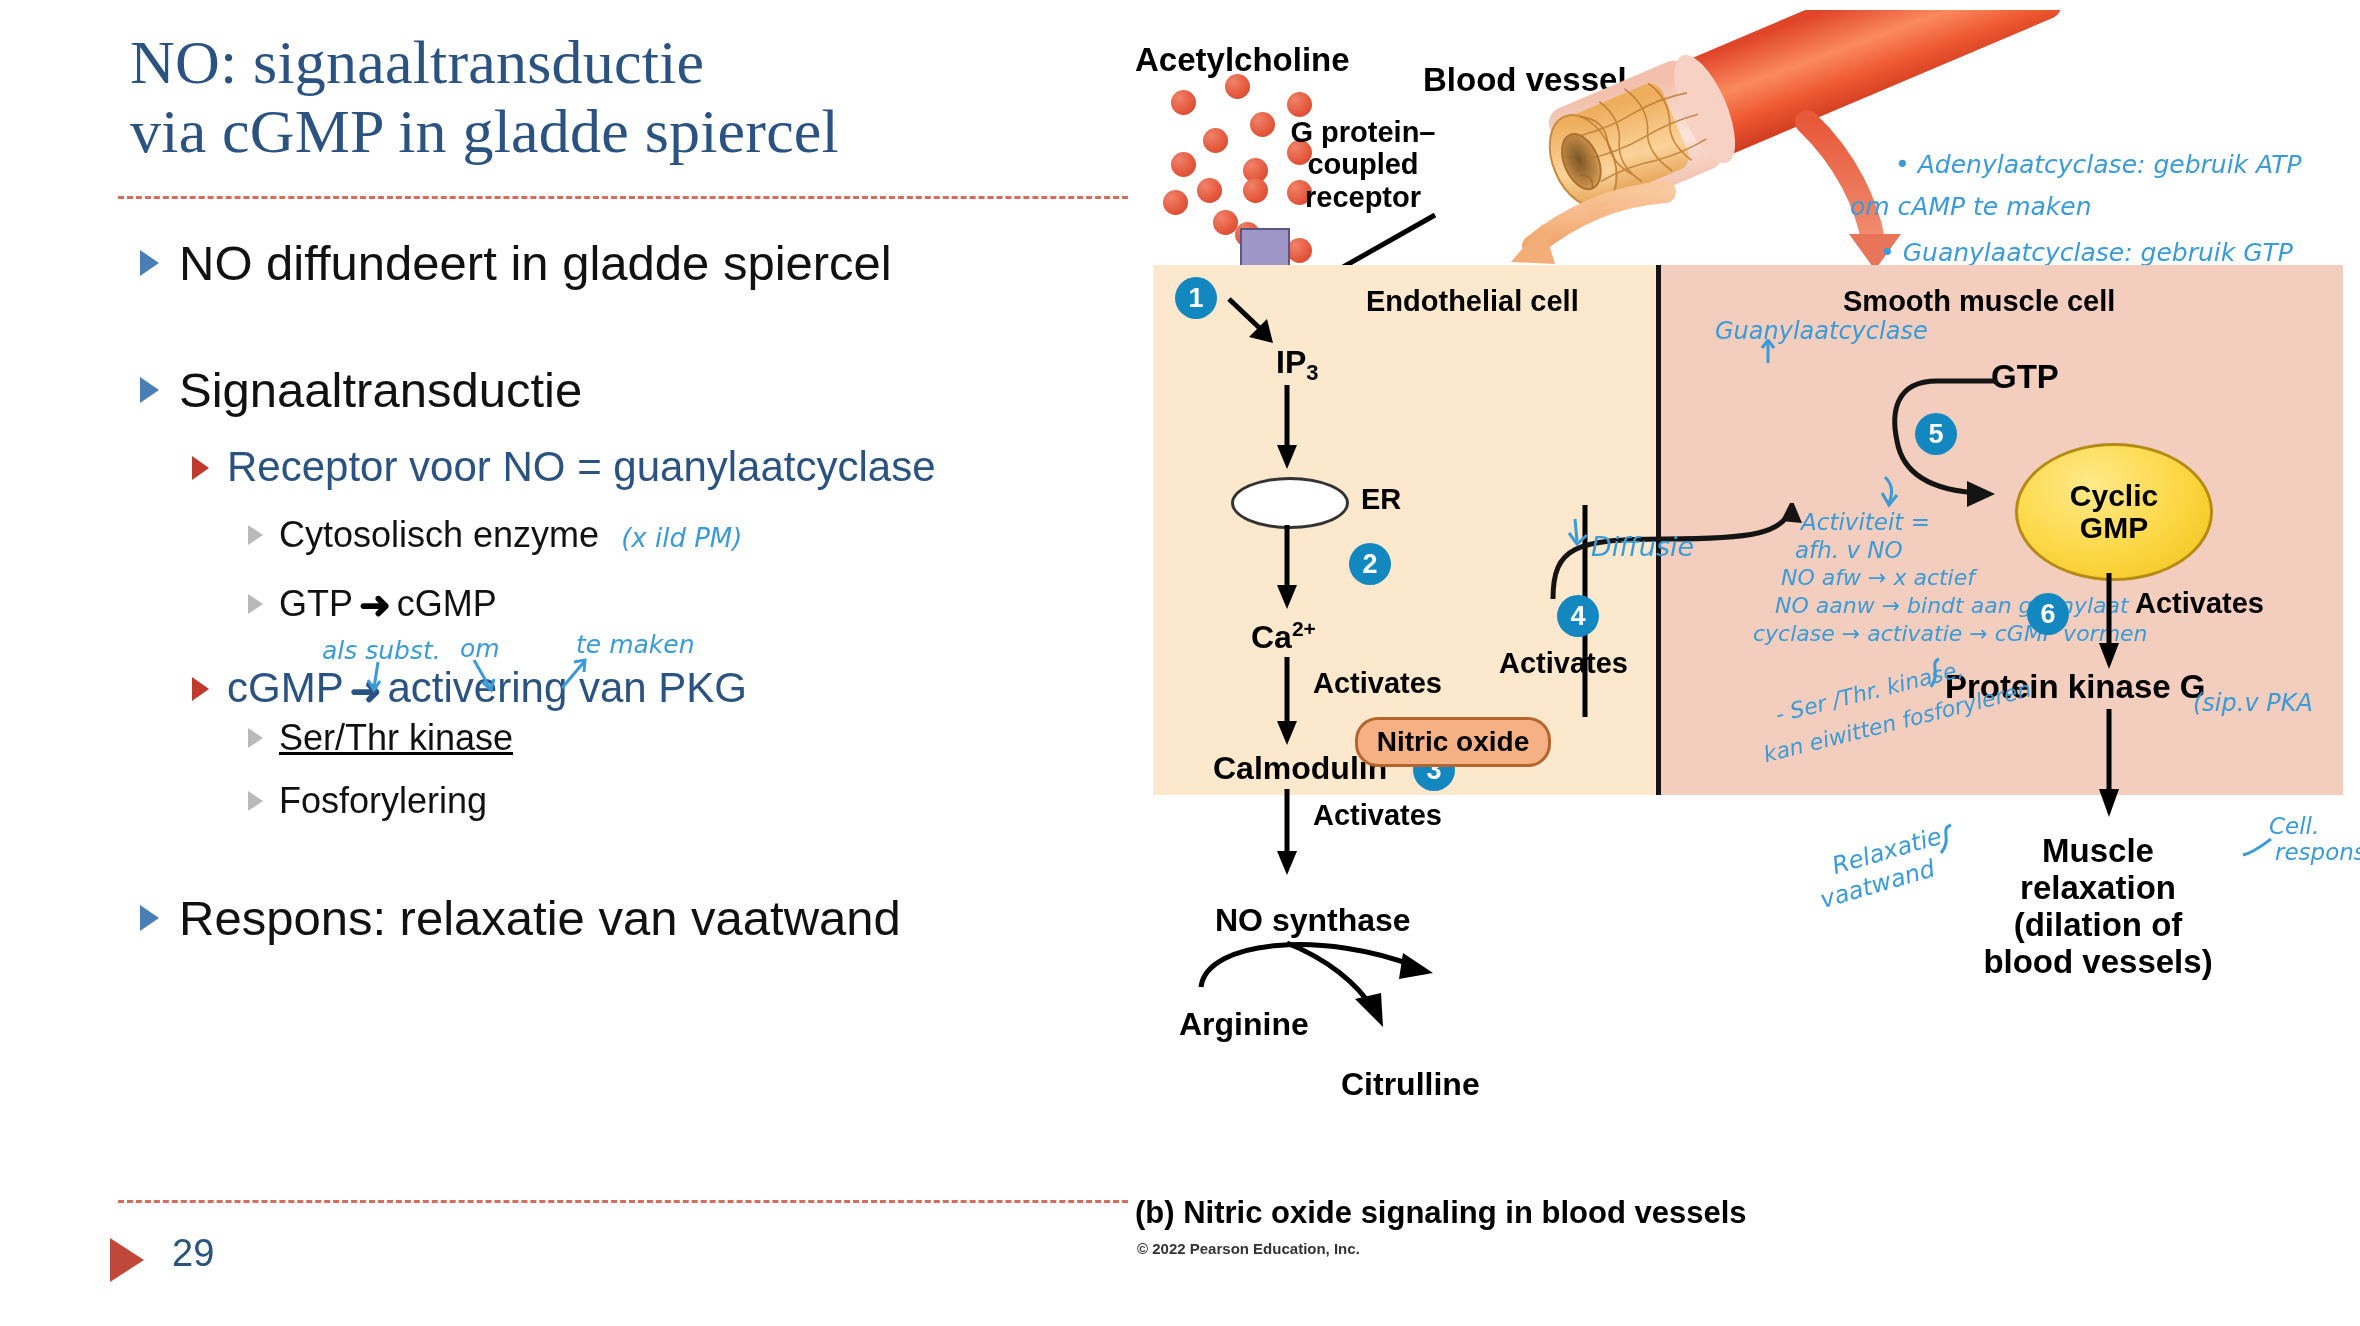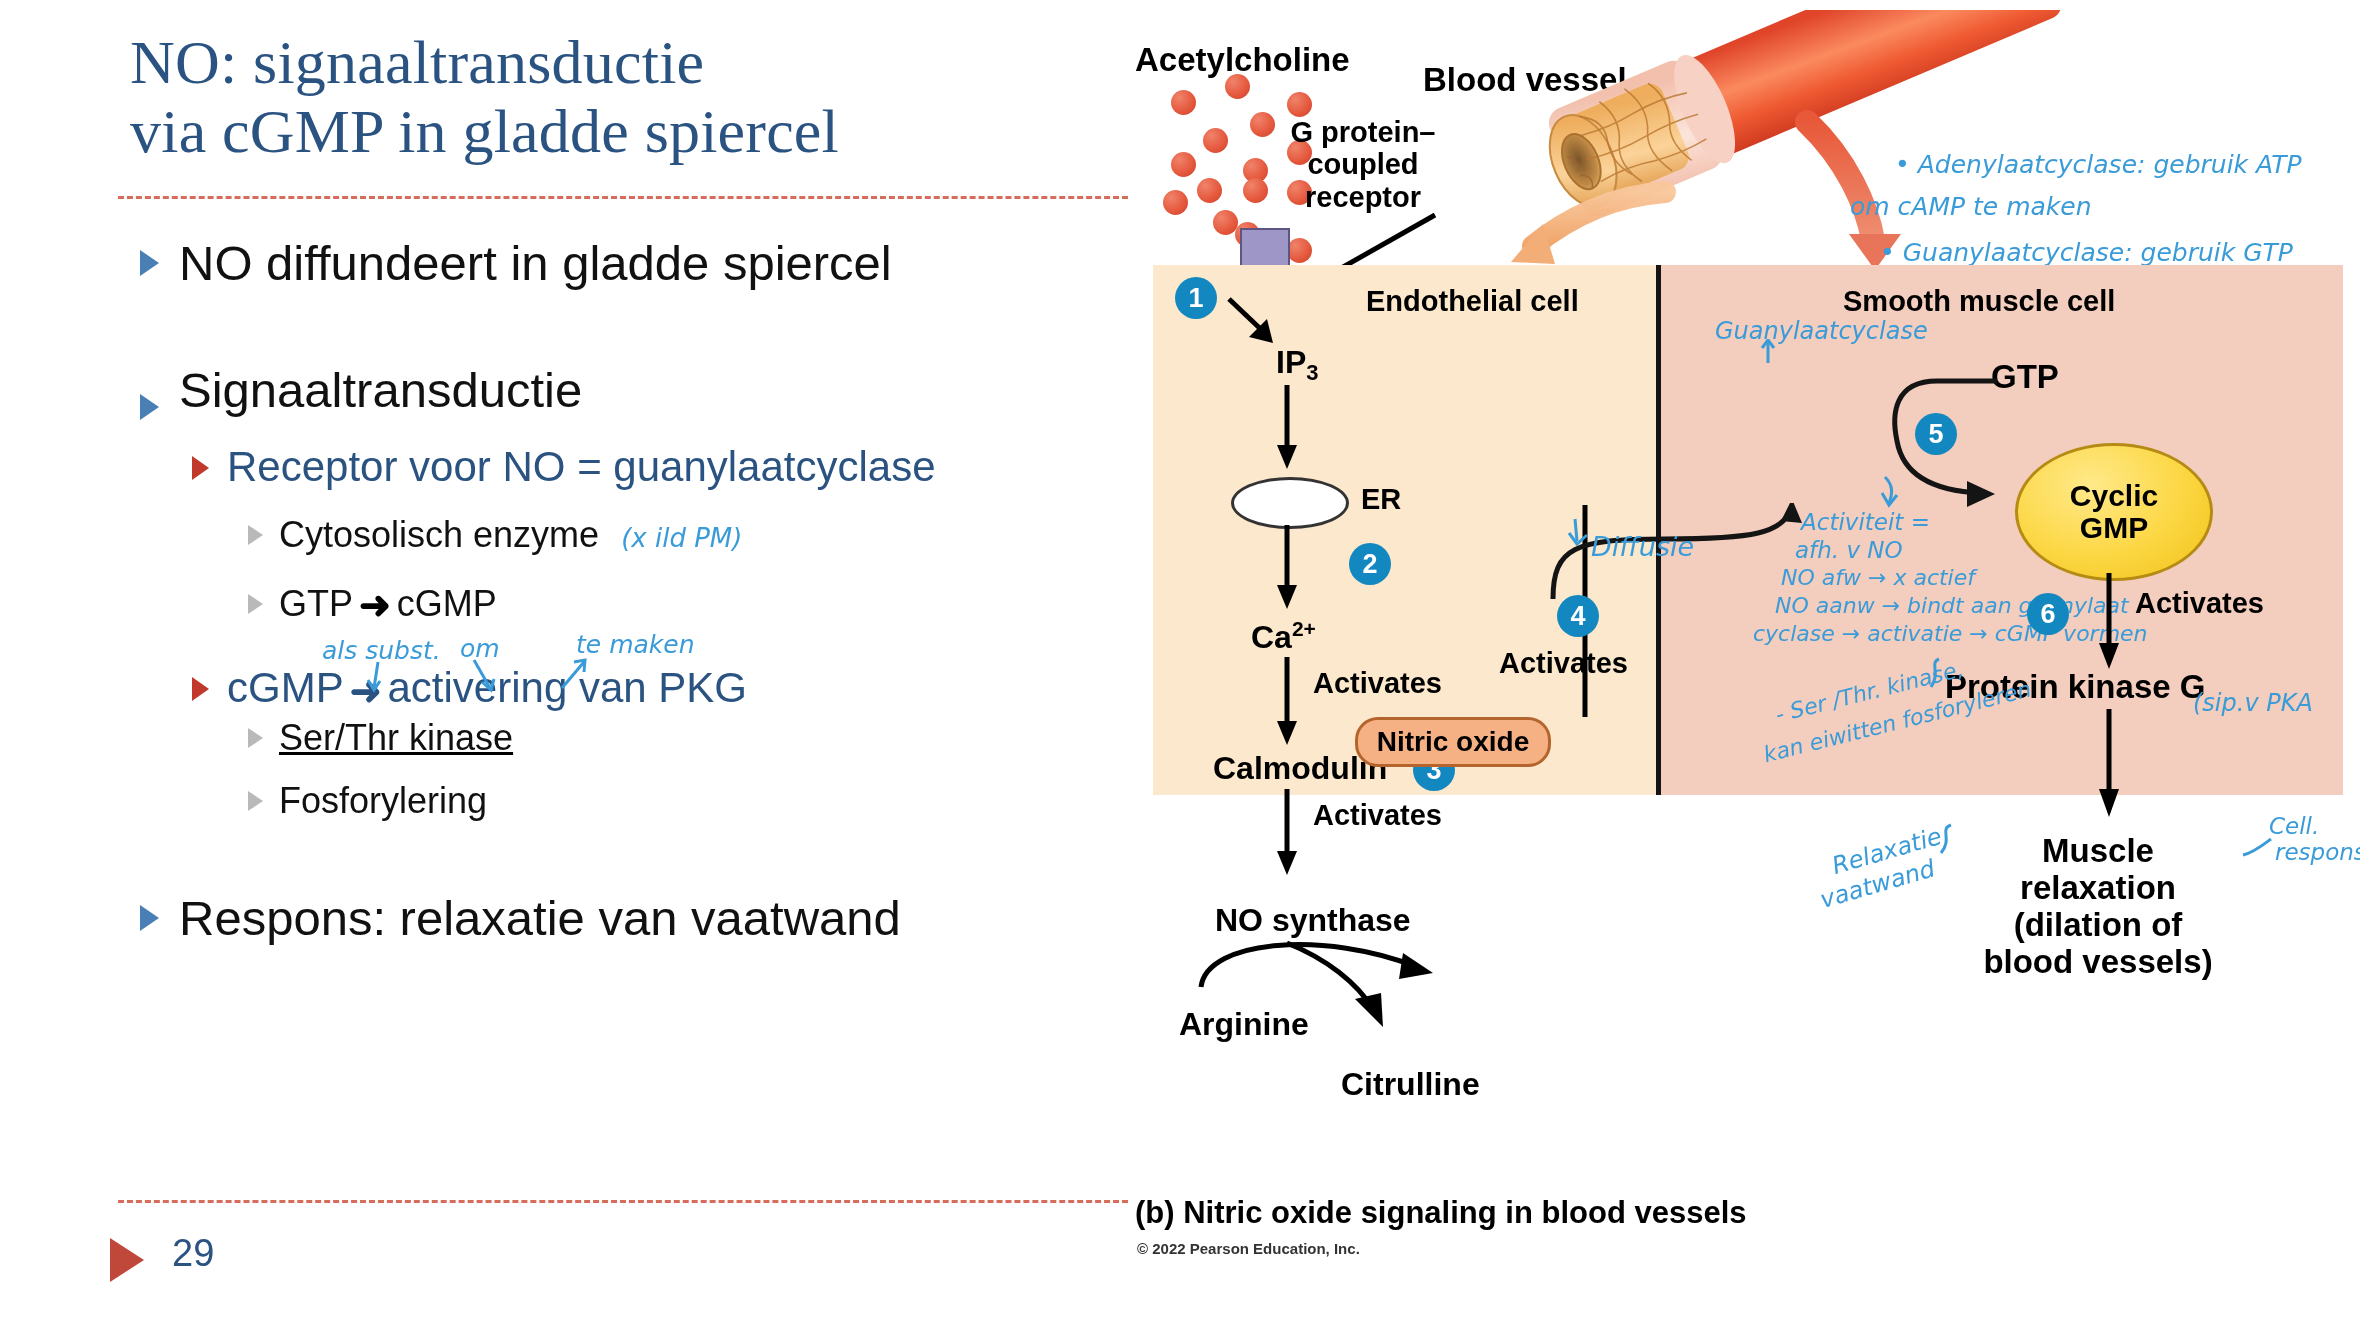--- a/index.html
+++ b/index.html
@@ -102,21 +102,21 @@
     </div>
     <div class="title-rule"></div>
 
     <div class="bullets">
 
       <div class="b1" style="margin-top:2px;">
         <span class="tri"></span>
         <span class="txt">NO diffundeert in gladde spiercel</span>
       </div>
 
-      <div class="b1" style="margin-top:68px;align-items:flex-end;">
+      <div class="b1" style="margin-top:68px;">
         <span class="tri"></span>
         <span class="txt">Signaaltransductie</span>
       </div>
 
       <div class="b2" style="margin-top:22px;">
         <span class="tri"></span>
         <span class="txt">Receptor voor NO = guanylaatcyclase</span>
       </div>
 
       <div class="b3" style="margin-top:20px;">

